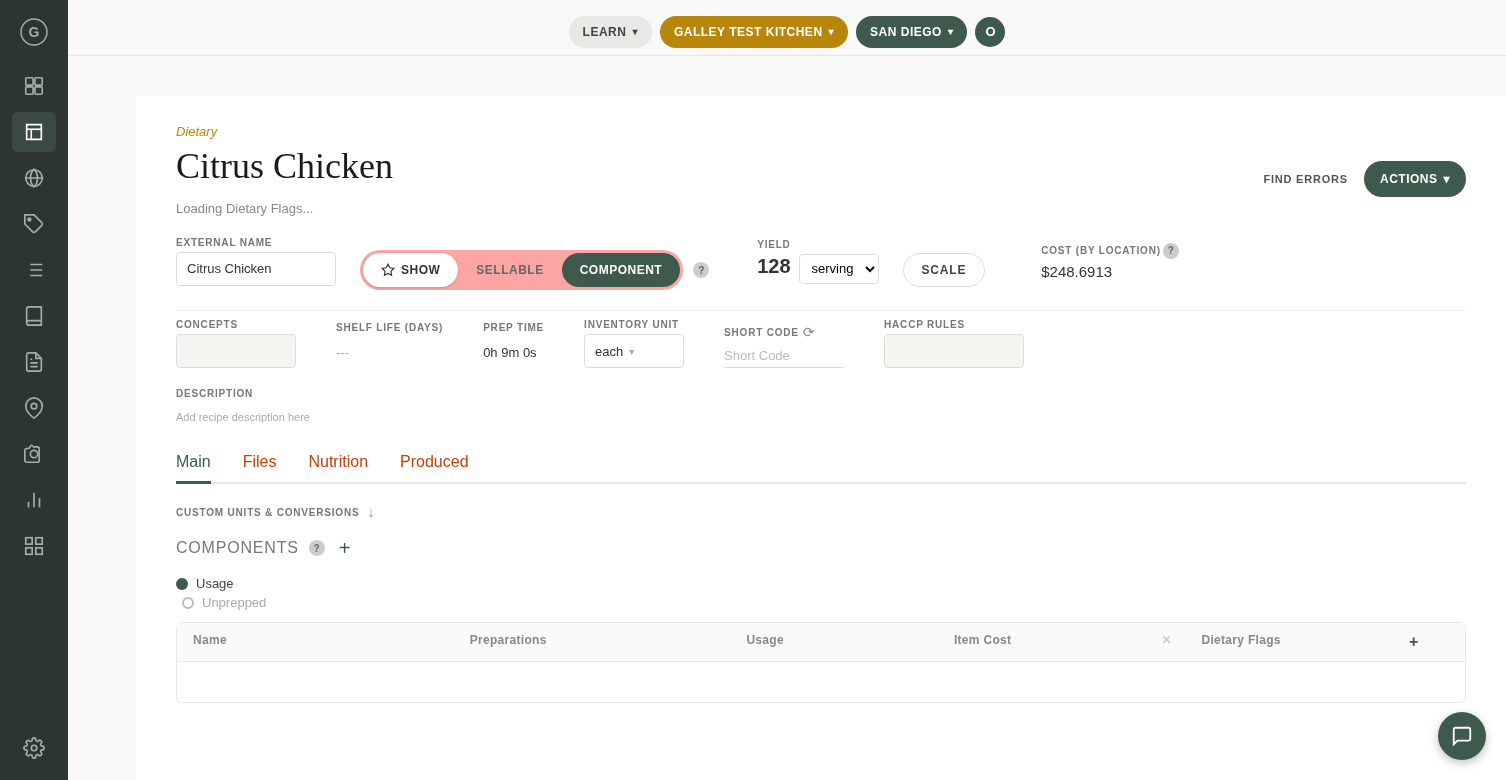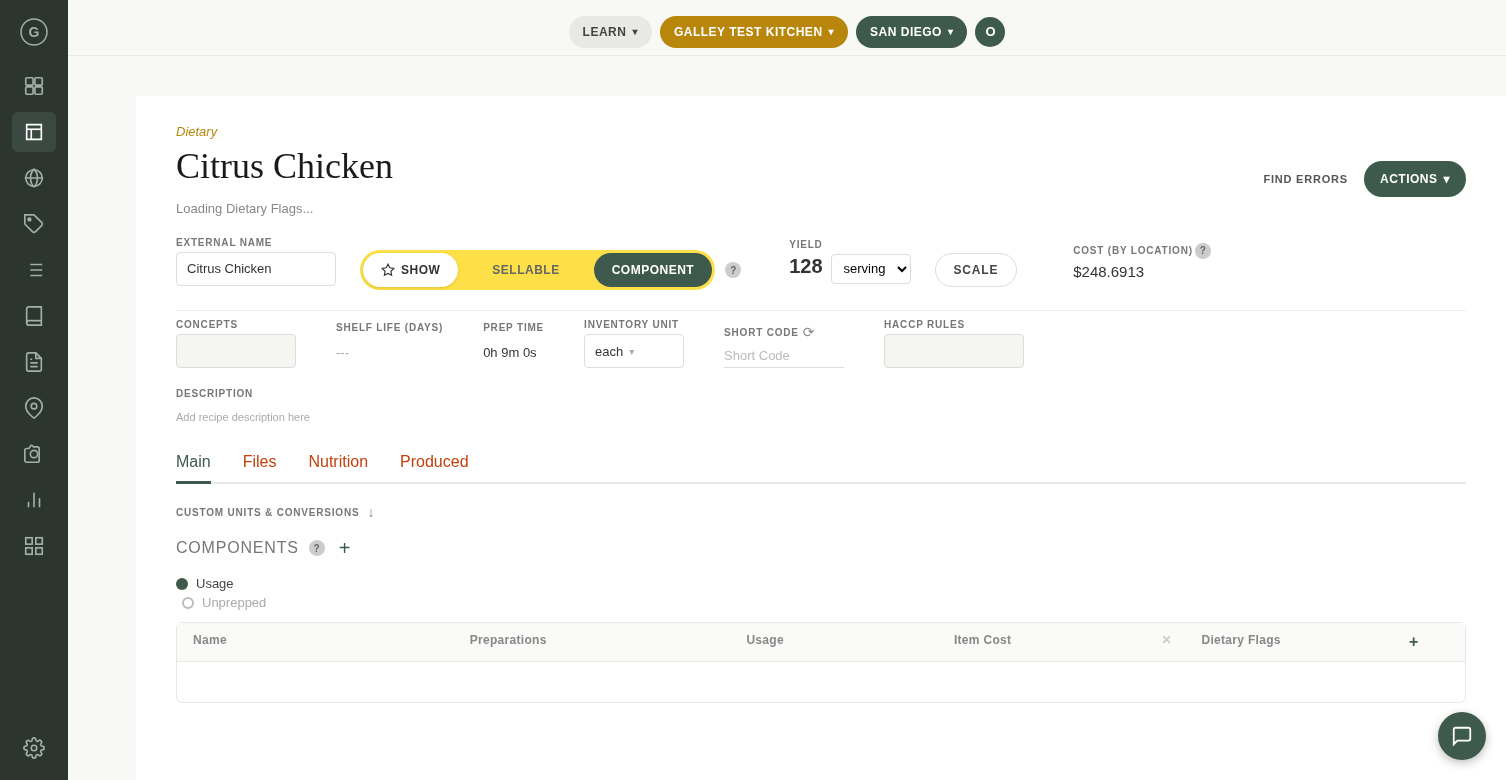--- a/index.html
+++ b/index.html
@@ -145,24 +145,24 @@
       color: #333;
       background: #fff;
       outline: none;
       height: 34px;
     }
 
     
     .toggle-group {
       display: flex;
       align-items: center;
-      background: #fde047;
+      background: #fca5a5;
       border-radius: 24px;
       padding: 3px;
-      gap: 16px;
+      gap: 0;
     }
     .toggle-btn {
       height: 34px;
       padding: 0 18px;
       border-radius: 20px;
       border: none;
       cursor: pointer;
       font-size: 12px;
       font-weight: 600;
       letter-spacing: 0.5px;

